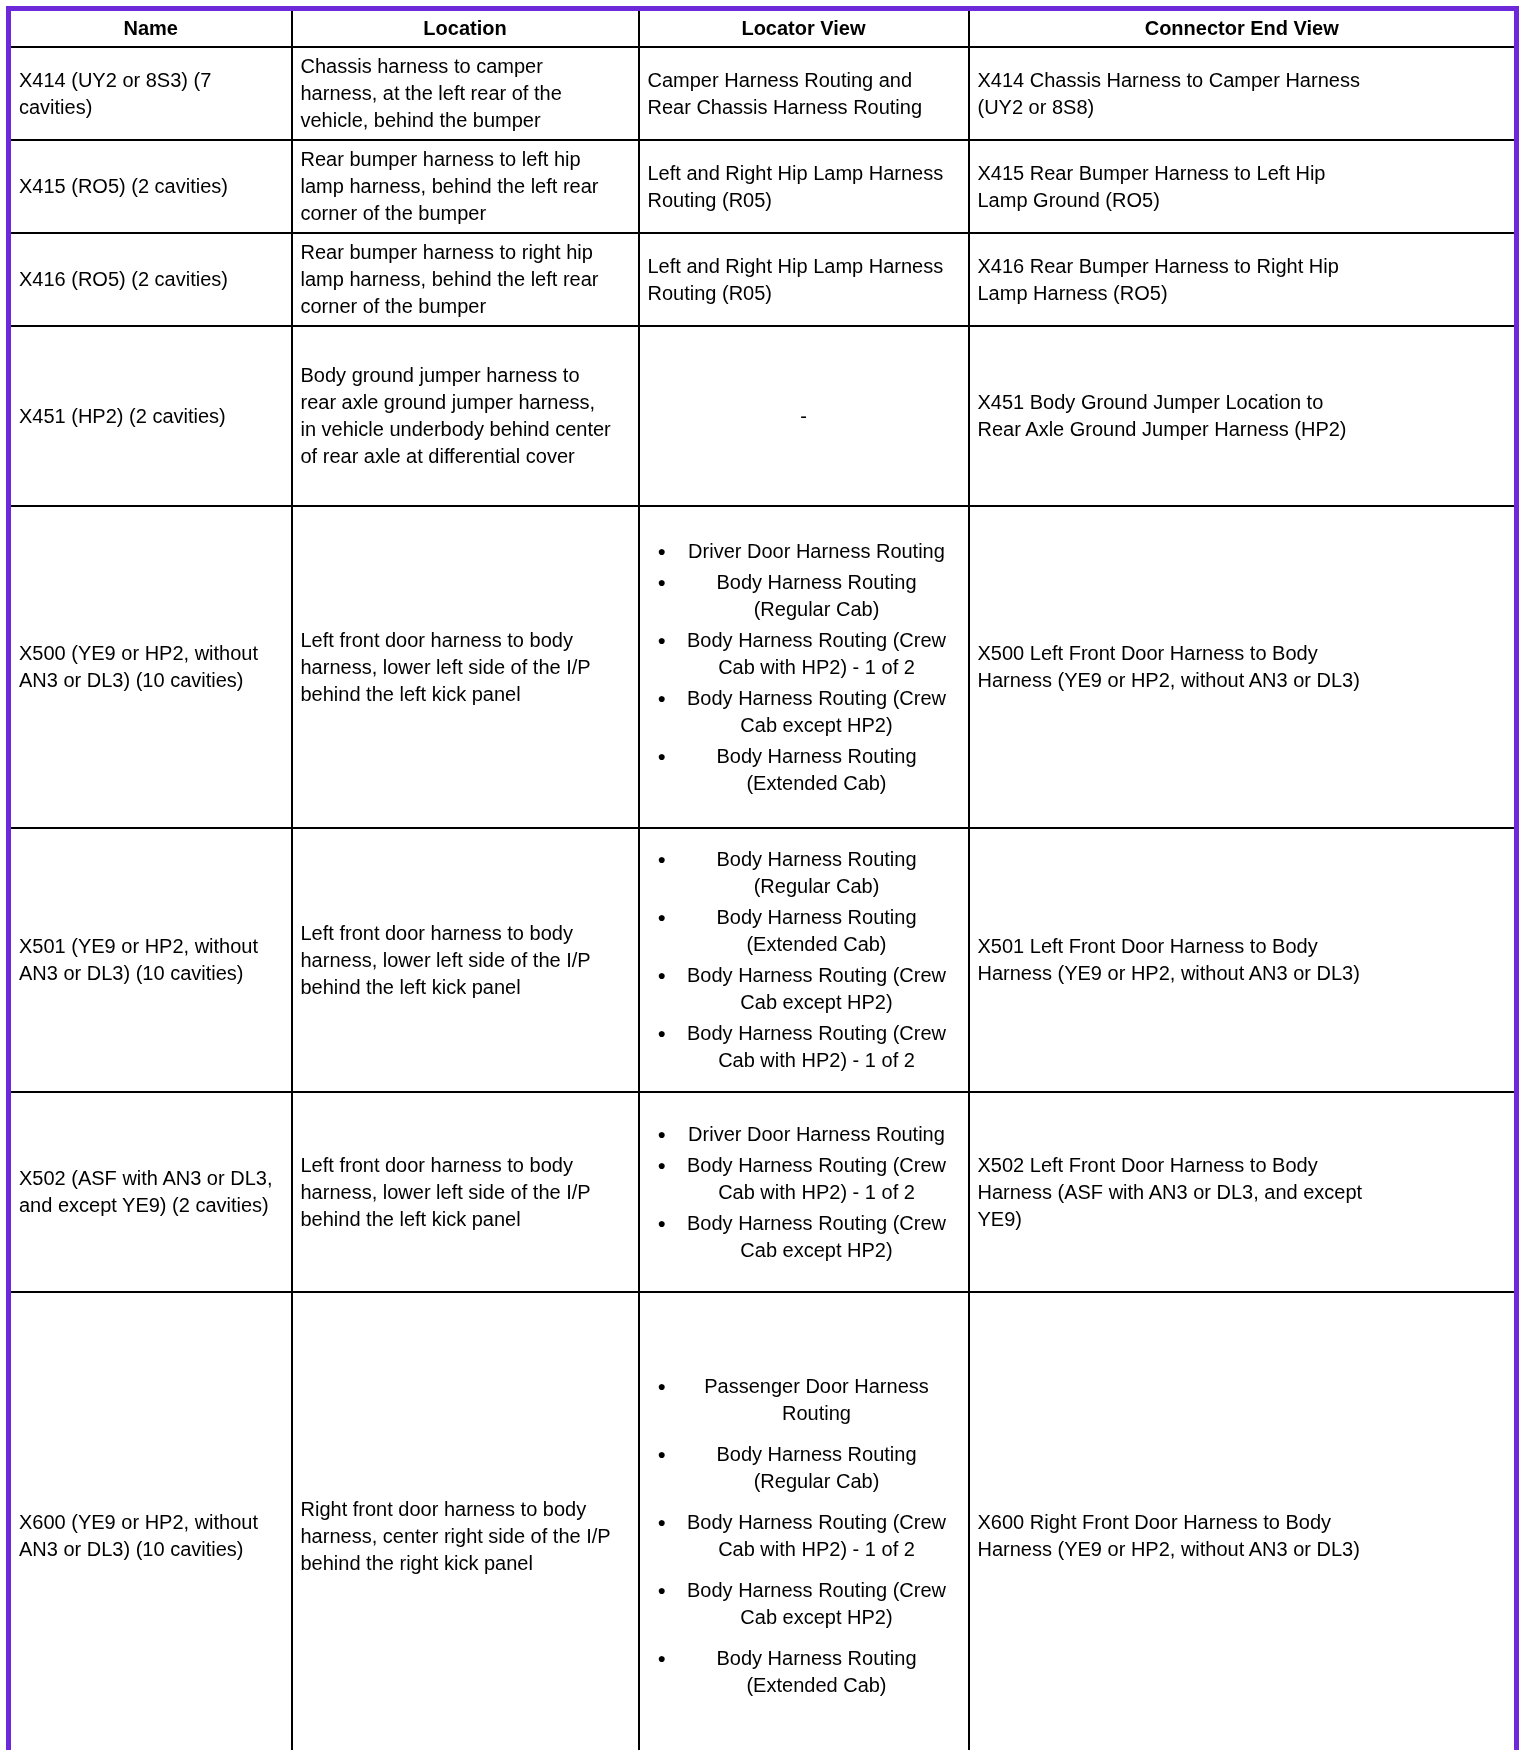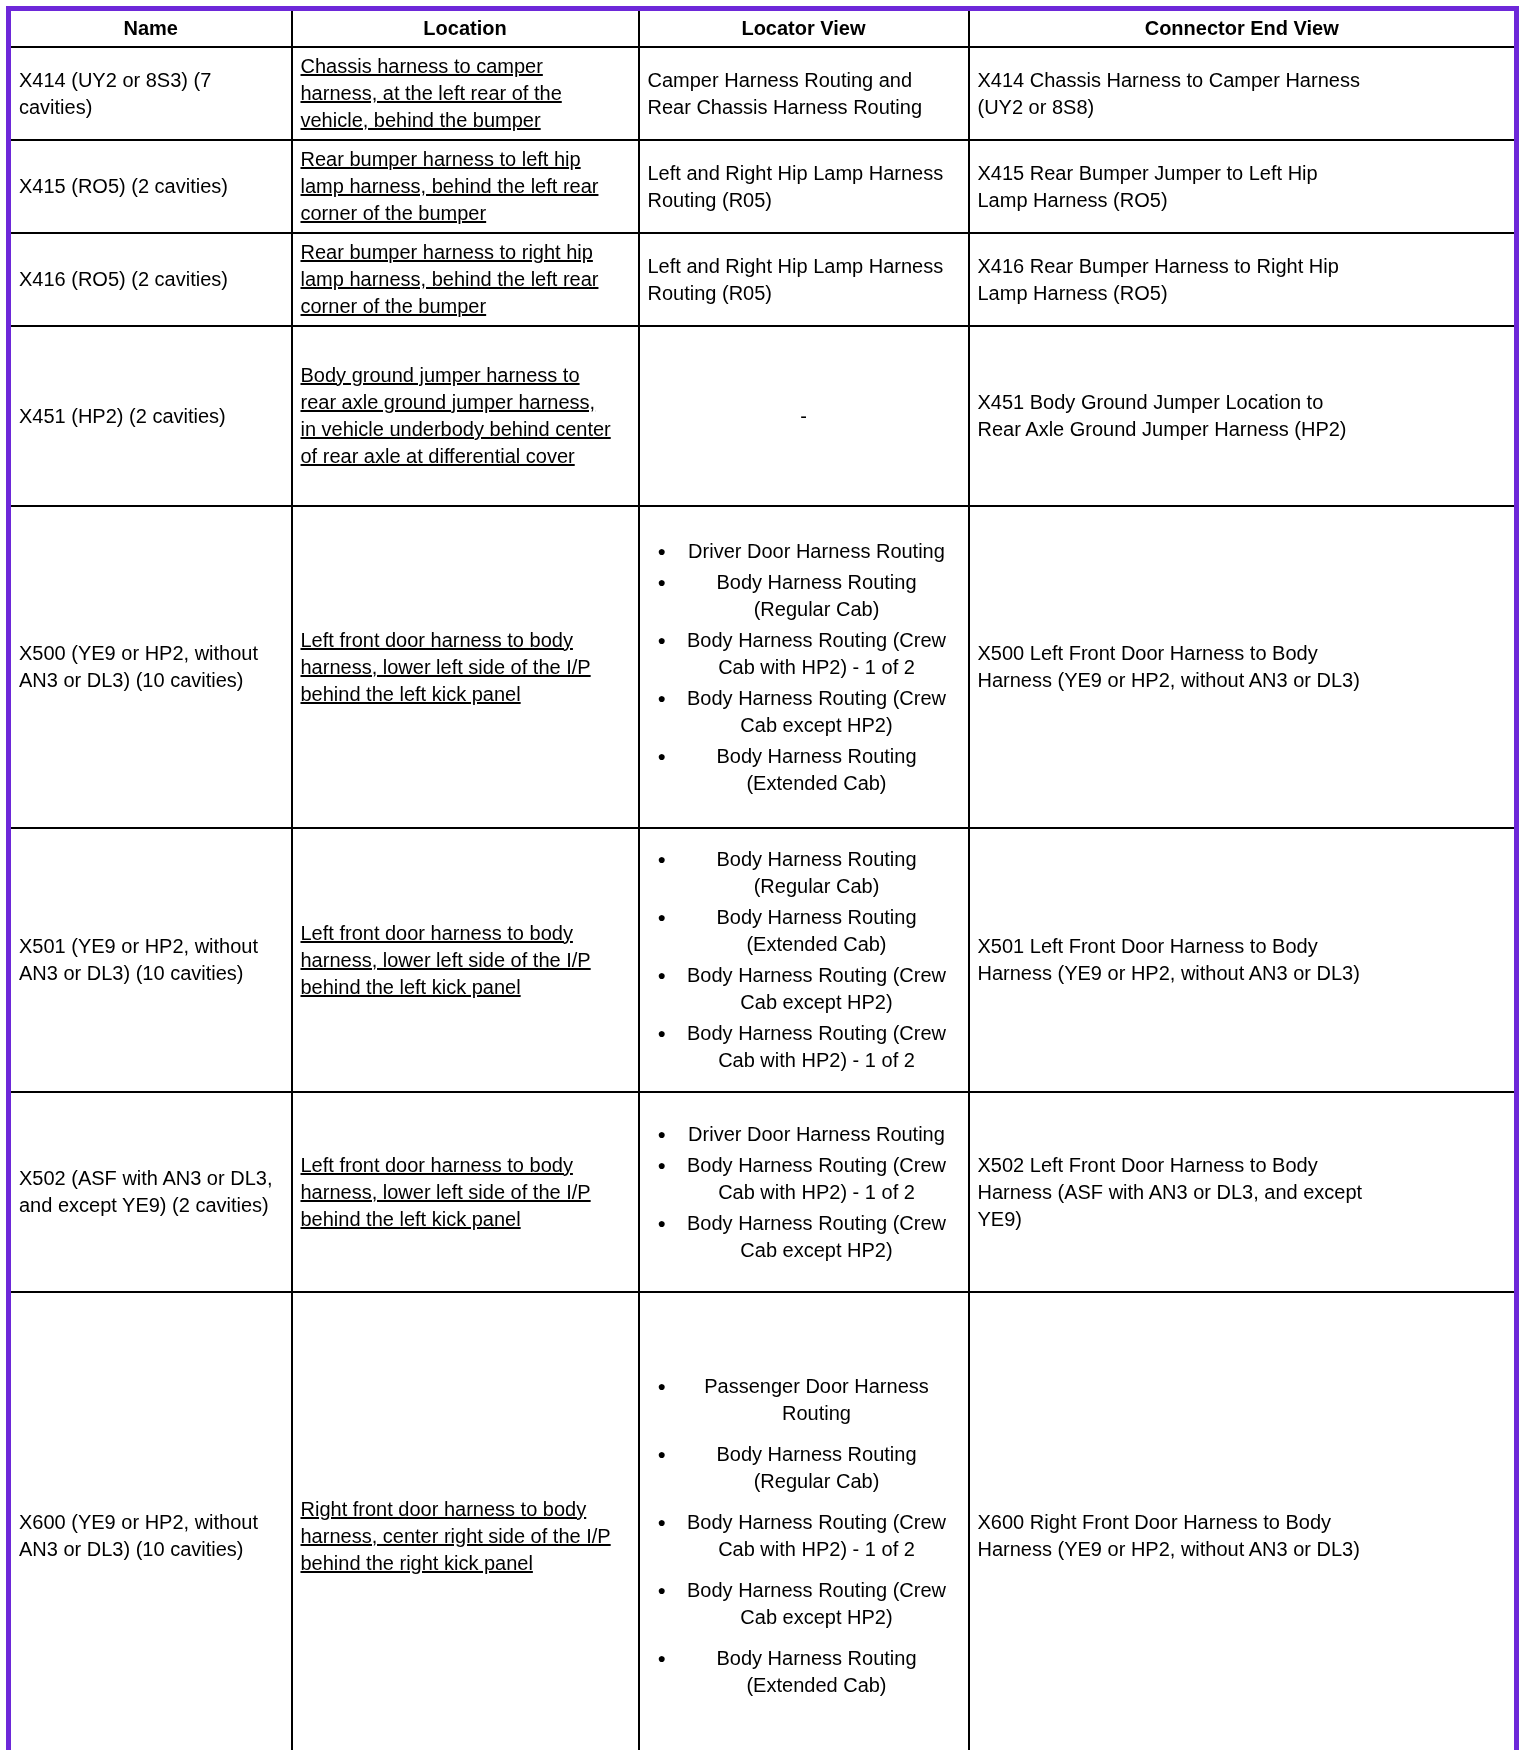--- a/index.html
+++ b/index.html
@@ -26,21 +26,21 @@
     overflow-wrap: break-word;
   }
   .doc-table th {
     font-weight: bold;
     text-align: center;
     height: 38px;
     padding: 4px 6px;
   }
   .doc-table td { text-align: left; }
   td.cell-name { padding-right: 12px; }
-  td.cell-location { padding-right: 24px; text-decoration: underline; }
+  td.cell-location { padding-right: 24px; }
   td.cell-locator { padding-right: 20px; }
   td.cell-connector { padding-right: 150px; }
   td.center-dash { text-align: center; padding-right: 8px; }
 
   ul.bullets { margin: 0; padding: 0; list-style: none; text-align: center; }
   ul.bullets li {
     position: relative;
     padding-left: 38px;
     margin: 4px 0;
   }
@@ -87,21 +87,21 @@
     <td class="cell-name">X414 (UY2 or 8S3) (7 cavities)</td>
     <td class="cell-location">Chassis harness to camper harness, at the left rear of the vehicle, behind the bumper</td>
     <td class="cell-locator">Camper Harness Routing and Rear Chassis Harness Routing</td>
     <td class="cell-connector">X414 Chassis Harness to Camper Harness (UY2 or 8S8)</td>
   </tr>
 
   <tr>
     <td class="cell-name">X415 (RO5) (2 cavities)</td>
     <td class="cell-location">Rear bumper harness to left hip lamp harness, behind the left rear corner of the bumper</td>
     <td class="cell-locator">Left and Right Hip Lamp Harness Routing (R05)</td>
-    <td class="cell-connector">X415 Rear Bumper Jumper to Left Hip Lamp Harness (RO5)</td>
+    <td class="cell-connector">X415 Rear Bumper Harness to Left Hip Lamp Ground (RO5)</td>
   </tr>
 
   <tr>
     <td class="cell-name">X416 (RO5) (2 cavities)</td>
     <td class="cell-location">Rear bumper harness to right hip lamp harness, behind the left rear corner of the bumper</td>
     <td class="cell-locator">Left and Right Hip Lamp Harness Routing (R05)</td>
     <td class="cell-connector">X416 Rear Bumper Harness to Right Hip Lamp Harness (RO5)</td>
   </tr>
 
   <tr>

